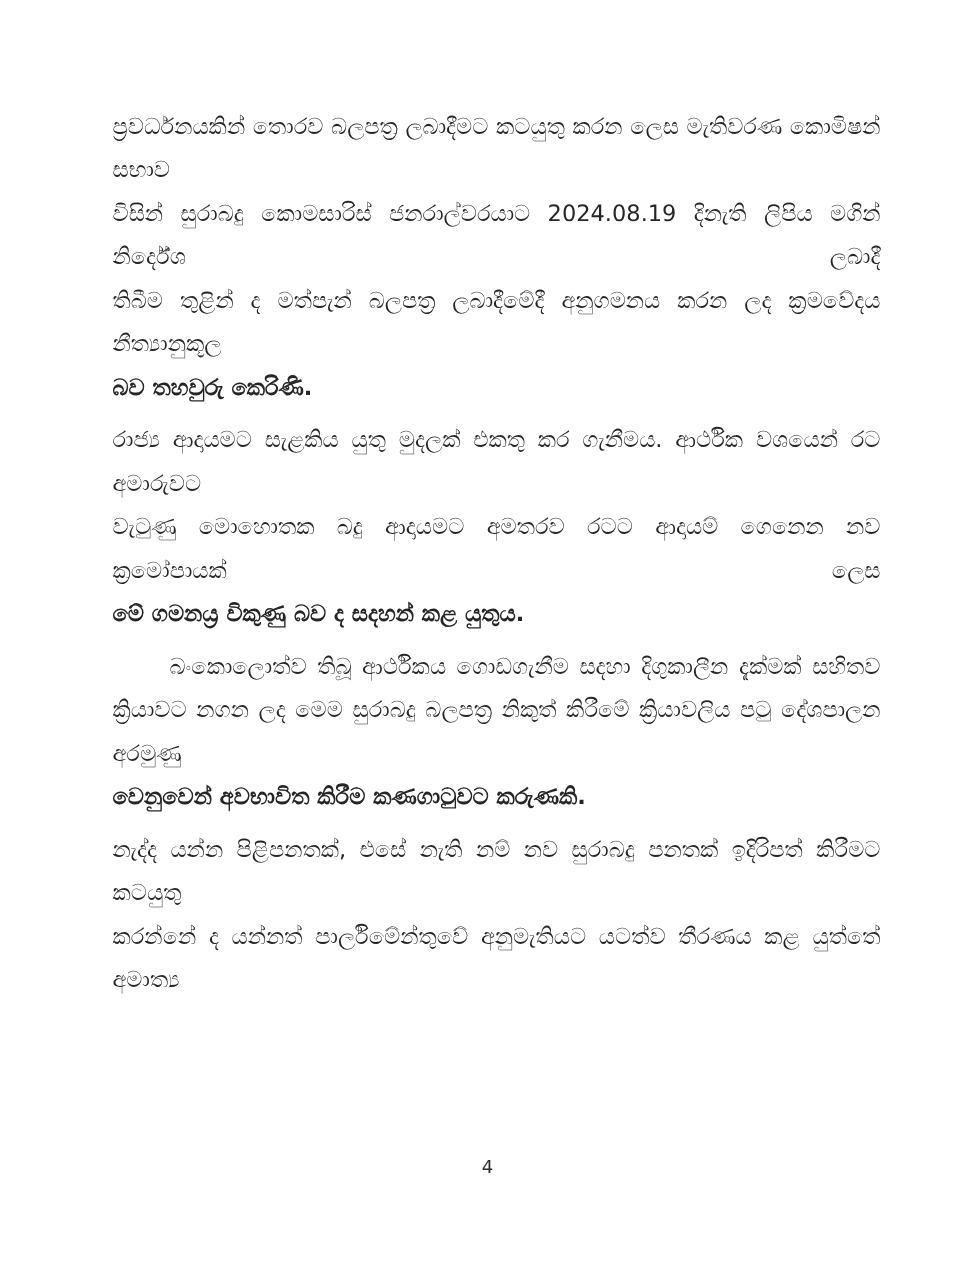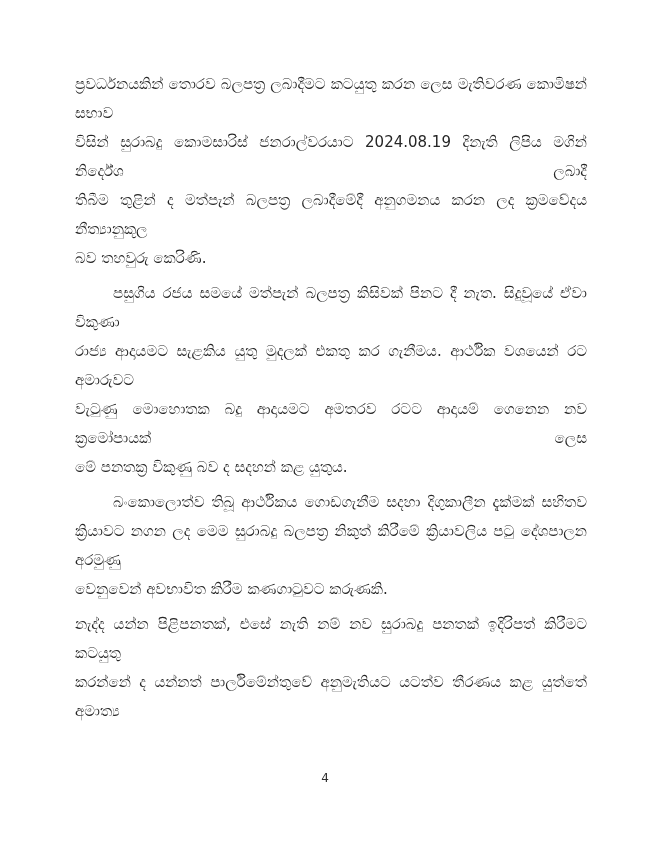--- a/index.html
+++ b/index.html
@@ -24,20 +24,21 @@
   .line {
     display: block;
     font-size: 15px;
     line-height: 29px;
     text-align: justify;
     text-align-last: justify;
     white-space: normal;
   }
   .line.last {
     text-align-last: left;
+    font-weight: bold;
   }
   .line.indent {
     text-indent: 38px;
   }
   .page-number {
     position: absolute;
     top: 770px;
     left: 0;
     right: 0;
     text-align: center;
@@ -53,24 +54,23 @@
   <div class="content">
 
     <p class="para">
       <span class="line">ප්‍රවර්ධනයකින් තොරව බලපත්‍ර ලබාදීමට කටයුතු කරන ලෙස මැතිවරණ කොමිෂන් සභාව</span>
       <span class="line">විසින් සුරාබදු කොමසාරිස් ජනරාල්වරයාට 2024.08.19 දිනැති ලිපිය මගින් නිර්දේශ ලබාදී</span>
       <span class="line">තිබීම තුළින් ද මත්පැන් බලපත්‍ර ලබාදීමේදී අනුගමනය කරන ලද ක්‍රමවේදය නීත්‍යානුකූල</span>
       <span class="line last">බව තහවුරු කෙරිණි.</span>
     </p>
 
     <p class="para">
-      <span class="line indent">පසුගිය රජය සමයේ මත්පැන් බලපත්‍ර කිසිවක් පිනට දී නැත. සිදුවූයේ ඒවා විකුණා</span>
       <span class="line">රාජ්‍ය ආදායමට සැළකිය යුතු මුදලක් එකතු කර ගැනීමය. ආර්ථික වශයෙන් රට අමාරුවට</span>
       <span class="line">වැටුණු මොහොතක බදු ආදායමට අමතරව රටට ආදායම් ගෙනෙන නව ක්‍රමෝපායක් ලෙස</span>
-      <span class="line last">මේ පනතක්‍ර විකුණු බව ද සදහන් කළ යුතුය.</span>
+      <span class="line last">මේ ගමනය්‍ර විකුණු බව ද සදහන් කළ යුතුය.</span>
     </p>
 
     <p class="para">
       <span class="line indent">බංකොලොත්ව තිබූ ආර්ථිකය ගොඩගැනීම සදහා දිගුකාලීන දැක්මක් සහිතව</span>
       <span class="line">ක්‍රියාවට නගන ලද මෙම සුරාබදු බලපත්‍ර නිකුත් කිරීමේ ක්‍රියාවලිය පටු දේශපාලන අරමුණු</span>
       <span class="line last">වෙනුවෙන් අවභාවිත කිරීම කණගාටුවට කරුණකි.</span>
     </p>
 
     <p class="para">
       <span class="line">නැද්ද යන්න පිළිපනතක්, එසේ නැති නම් නව සුරාබදු පනතක් ඉදිරිපත් කිරීමට කටයුතු</span>

